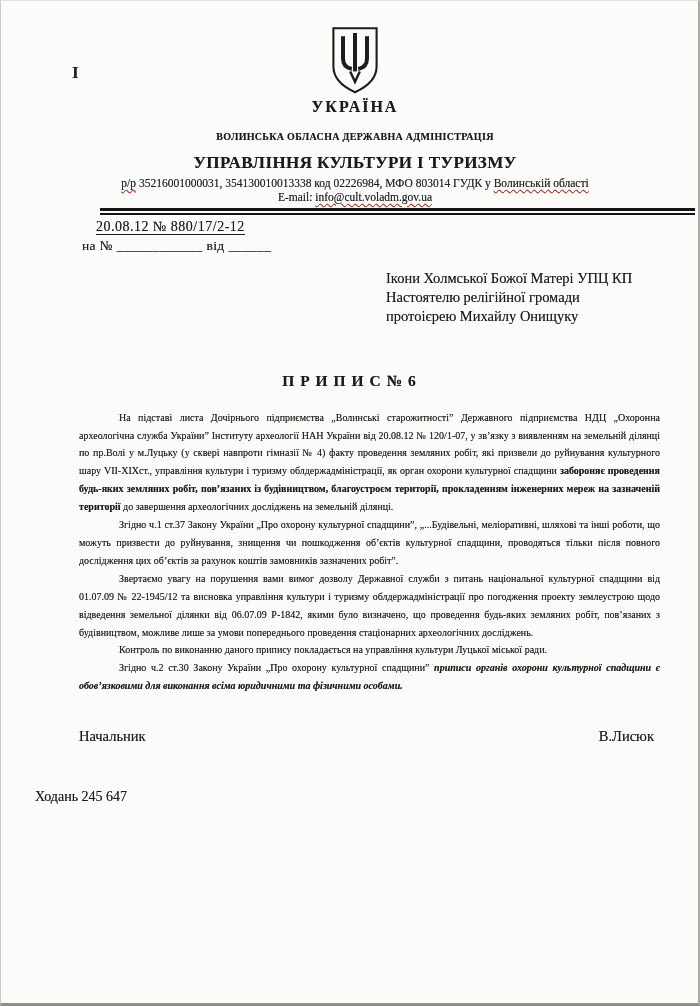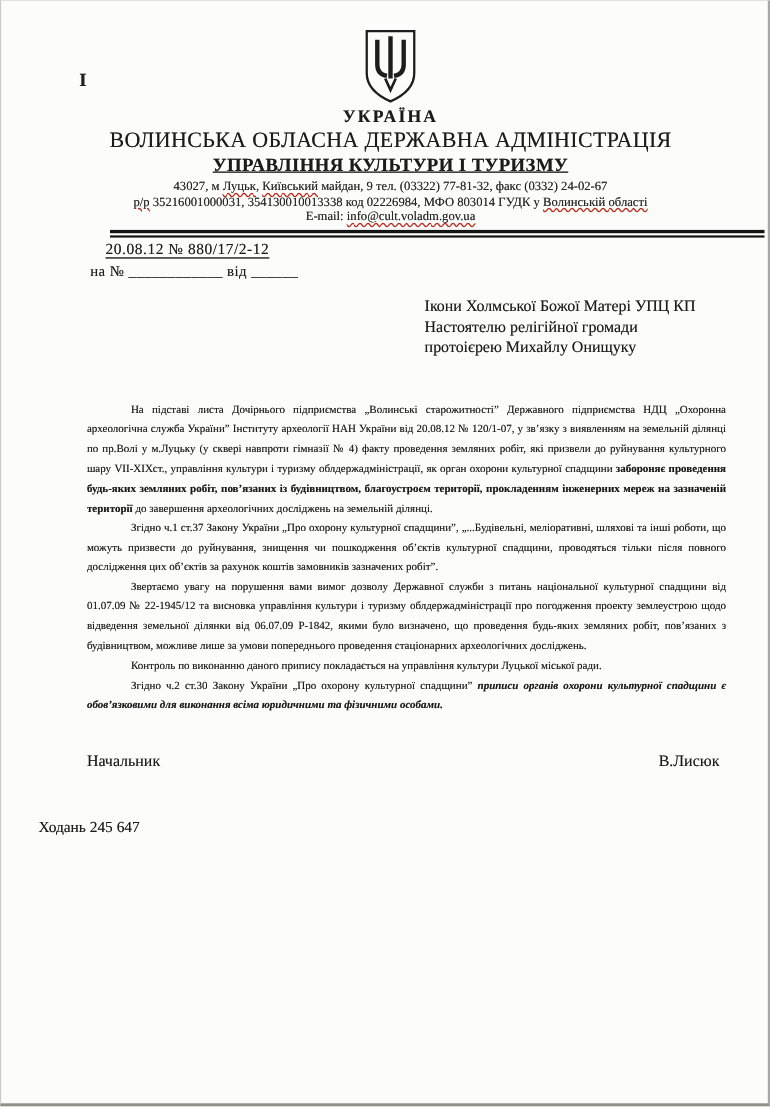--- a/index.html
+++ b/index.html
@@ -17,22 +17,22 @@
     color:#1b1b1b;
     text-shadow:0 0 .45px rgba(20,20,20,.55);
   }
   .cursor-mark{
     position:absolute;left:71px;top:62px;
     font-size:17px;font-weight:bold;color:#222;
   }
   .letterhead{padding-top:24px;text-align:center;padding-left:11px;}
   .emblem svg{display:block;margin:0 auto;}
   .country{font-weight:bold;font-size:16px;letter-spacing:2px;margin-top:1px;}
-  .org1{font-weight:normal;font-size:20px;margin-top:1px;letter-spacing:.3px;}
-  .org2{font-weight:bold;font-size:17px;margin-top:0;letter-spacing:.4px;text-decoration:underline;}
+  .org1{font-weight:bold;font-size:10px;margin-top:15px;letter-spacing:.3px;}
+  .org2{font-weight:bold;font-size:17px;margin-top:11px;letter-spacing:.4px;}
   .contacts{font-size:11.5px;line-height:1.18;margin-top:4px;color:#242424;}
   .sp{text-decoration:underline wavy #cc2211 1px;text-underline-offset:2px;}
   .b{font-weight:bold;}
   .i{font-style:italic;}
   .rule{
     margin:4px 3px 0 88px;height:2px;
     border-top:3px solid #141414;
     border-bottom:2px solid #141414;
   }
   .refblock{margin:4px 0 0 95px;font-size:14px;}
@@ -60,41 +60,41 @@
         <path d="M20 14 V42 Q20 53 31 55" fill="none" stroke="#1d1d1d" stroke-width="5"></path>
         <path d="M50 14 V42 Q50 53 39 55" fill="none" stroke="#1d1d1d" stroke-width="5"></path>
         <path d="M35 10 V58" fill="none" stroke="#1d1d1d" stroke-width="5"></path>
         <path d="M29 58 L35 71 L41 58" fill="none" stroke="#1d1d1d" stroke-width="3"></path>
       </svg>
     </div>
     <div class="country">УКРАЇНА</div>
     <div class="org1">ВОЛИНСЬКА ОБЛАСНА ДЕРЖАВНА АДМІНІСТРАЦІЯ</div>
     <div class="org2">УПРАВЛІННЯ КУЛЬТУРИ І ТУРИЗМУ</div>
     <div class="contacts">
-      <div><span>43027,  м </span><span class="sp">Луцьк</span><span>,  </span><span class="sp">Київський</span><span> майдан, 9   тел. (03322) 77-81-32, факс (0332) 24-02-67</span></div>
       <div><span class="sp">р/р</span><span> 35216001000031,  354130010013338  код 02226984, МФО 803014 ГУДК у </span><span class="sp">Волинській області</span></div>
       <div><span>E-mail: </span><span class="sp">info@cult.voladm.gov.ua</span></div>
     </div>
     <div class="rule"></div>
   </div>
 
   <div class="refblock">
     <div><span class="ref-number">20.08.12 № 880/17/2-12</span></div>
     <div class="reply-line">на № ____________  від ______</div>
   </div>
 
   <div class="addressee">
     <div>
         <div>Ікони Холмської Божої Матері УПЦ КП</div>
         <div>Настоятелю релігійної громади</div>
         <div>протоієрею Михайлу Онищуку</div>
       </div>
     <div class="gap"></div>
   </div>
 
+  <div class="doc-title">П Р И П И С  № 6</div>
 
   <div class="body-text">
       <p><span>На підставі листа Дочірнього підприємства „Волинські старожитності” Державного підприємства НДЦ „Охоронна археологічна служба України” Інституту археології НАН України від 20.08.12 № 120/1-07, у зв’язку з виявленням на земельній ділянці по пр.Волі у м.Луцьку (у сквері навпроти гімназії № 4) факту проведення земляних робіт, які призвели до руйнування культурного шару VII-XIXст., управління культури і туризму  облдержадміністрації, як орган охорони культурної спадщини </span><span class="b">забороняє проведення будь-яких земляних робіт, пов’язаних із будівництвом, благоустроєм території, прокладенням інженерних мереж на зазначеній території </span><span>до завершення археологічних досліджень на земельній ділянці.</span></p>
       <p><span>Згідно ч.1 ст.37 Закону України „Про охорону культурної спадщини”, „...Будівельні, меліоративні, шляхові та інші роботи, що можуть призвести до руйнування, знищення чи пошкодження об’єктів культурної спадщини, проводяться тільки після повного дослідження цих об’єктів за рахунок коштів замовників зазначених робіт”.</span></p>
       <p><span>Звертаємо увагу на порушення вами вимог дозволу Державної служби з питань національної культурної спадщини від 01.07.09 № 22-1945/12 та висновка управління культури і туризму облдержадміністрації про погодження проекту землеустрою щодо відведення земельної ділянки від 06.07.09 Р-1842, якими було визначено, що проведення будь-яких земляних робіт, пов’язаних з будівництвом, можливе лише за умови попереднього проведення стаціонарних археологічних досліджень.</span></p>
       <p><span>Контроль по виконанню даного припису покладається на управління культури Луцької міської ради.</span></p>
       <p><span>Згідно ч.2 ст.30 Закону України „Про охорону культурної спадщини” </span><span class="b i">приписи органів охорони культурної спадщини є обов’язковими для виконання всіма юридичними та фізичними особами.</span></p>
     </div>
 
   <div class="sig-row">

